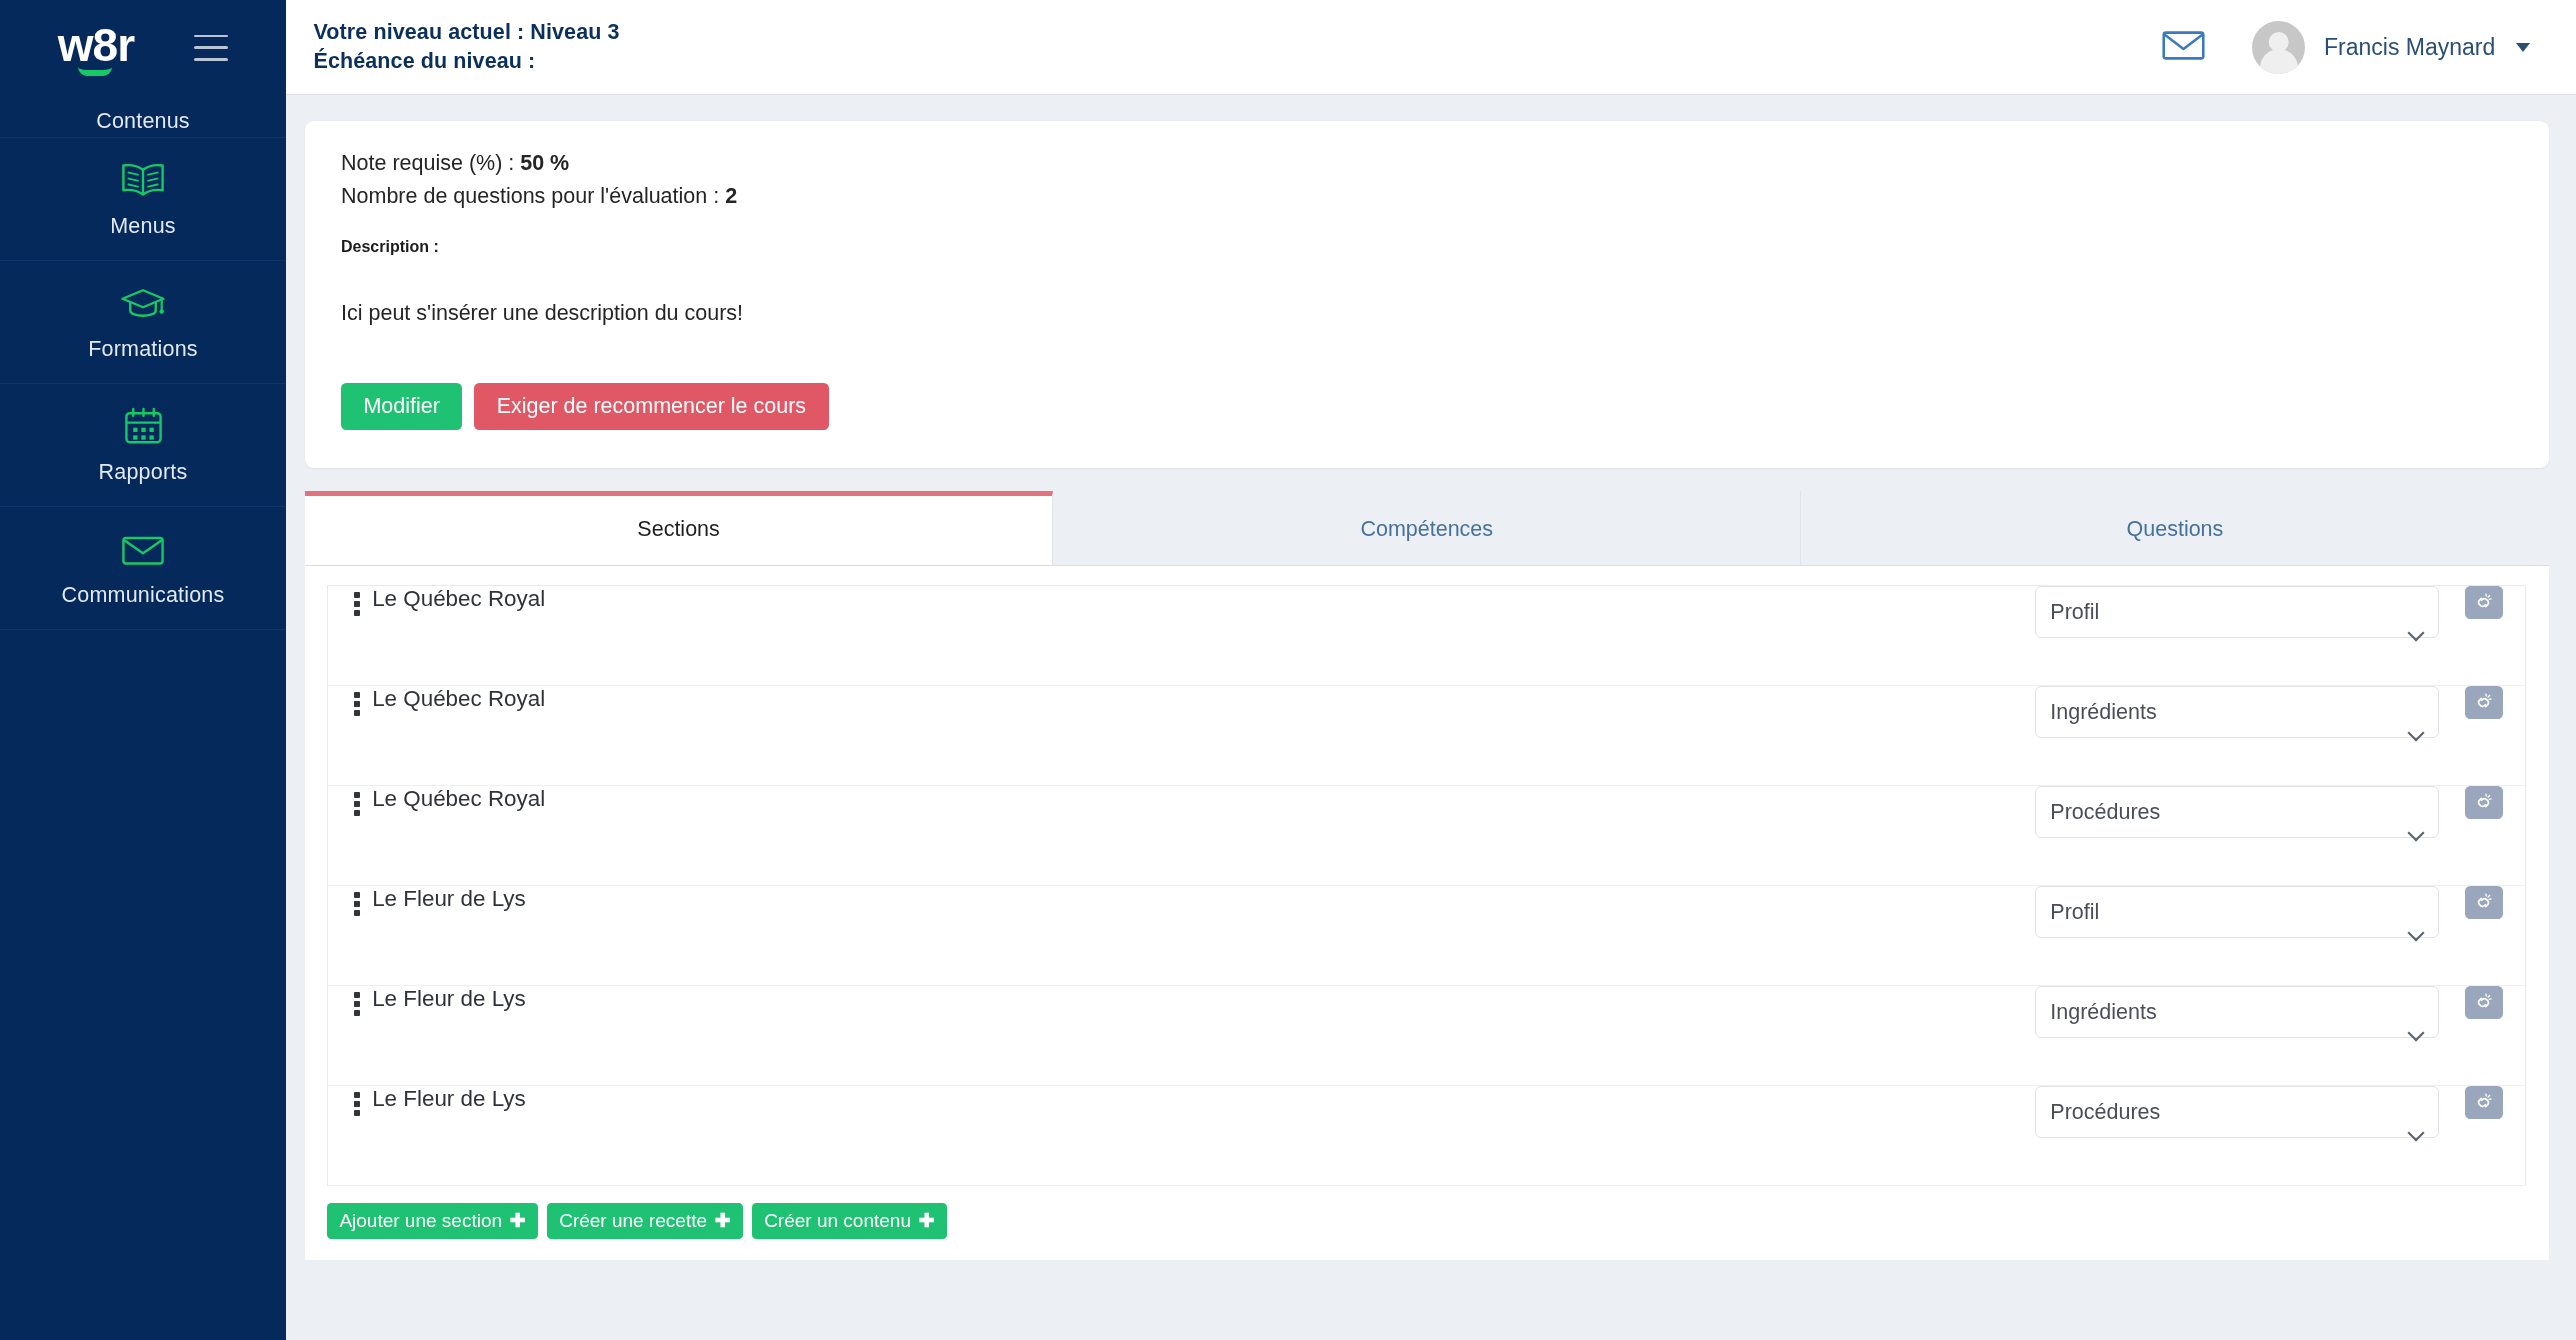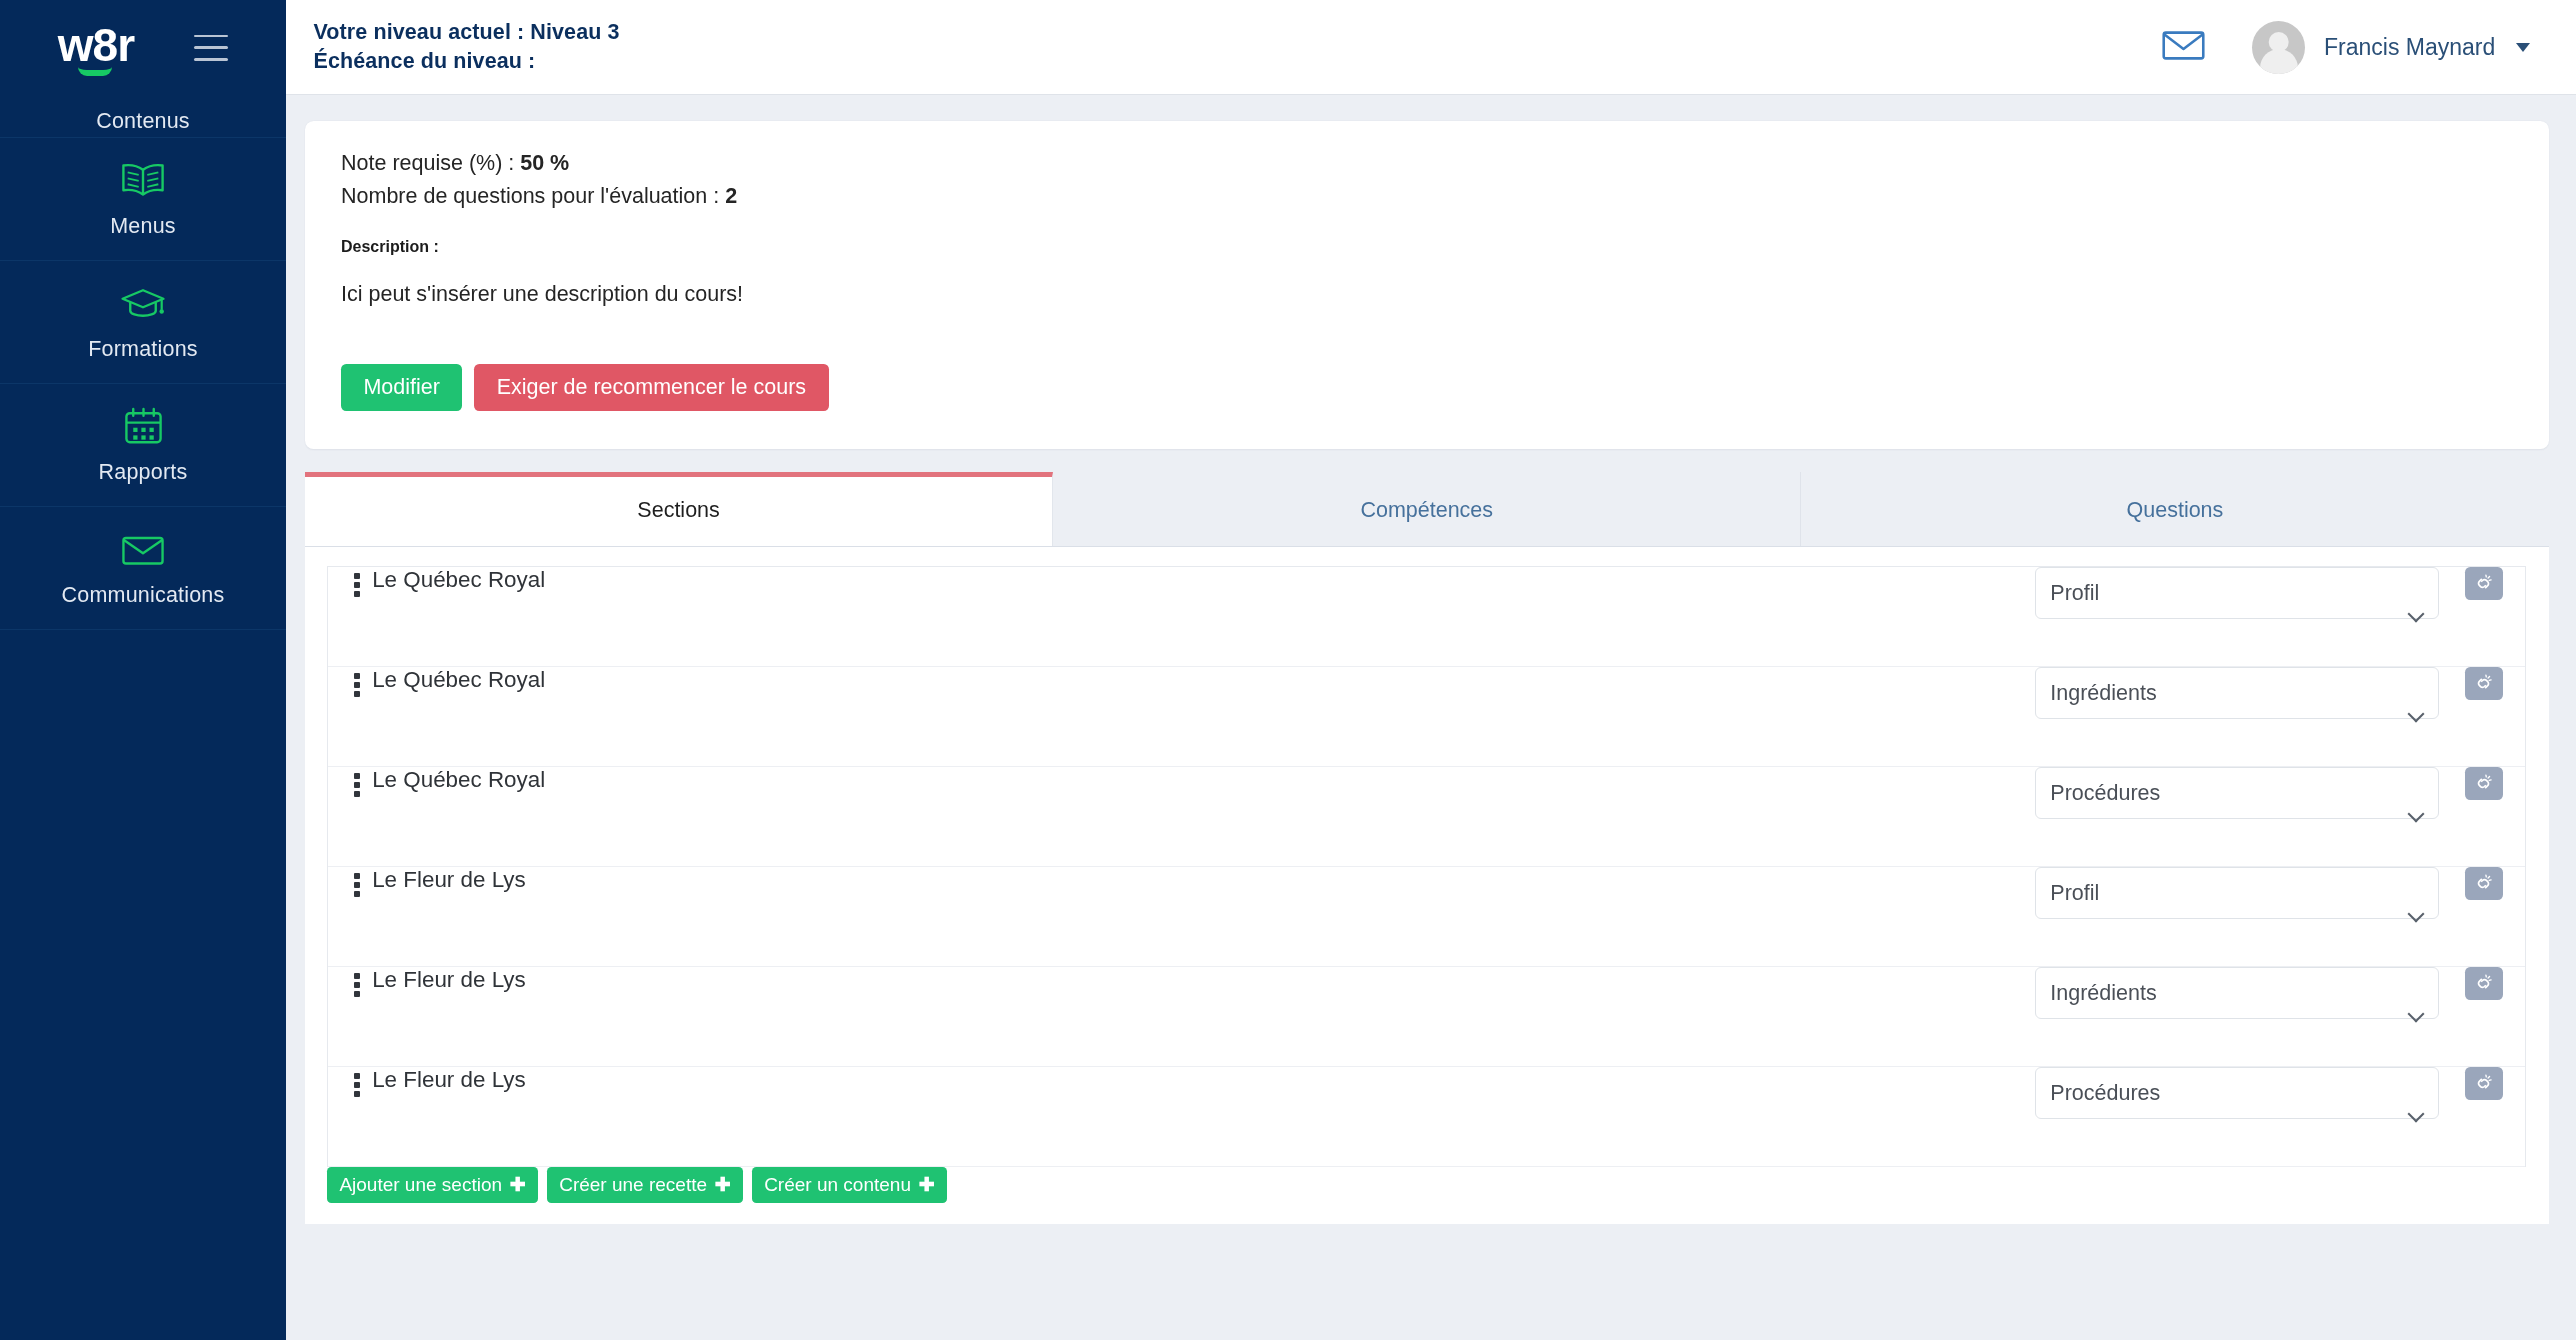--- a/index.html
+++ b/index.html
@@ -209,21 +209,21 @@
   .meta-line b { font-weight: bold; }
   .desc-label {
     font-size: 16px;
     font-weight: bold;
     color: #1c1c1c;
     margin-top: 29px;
   }
   .desc-text {
     font-size: 21.5px;
     color: #252525;
-    margin-top: 26px;
+    margin-top: 45px;
   }
   .btn-row {
     display: flex;
     gap: 12px;
     margin-top: 57px;
   }
   .btn {
     border: none;
     border-radius: 5.2px;
     color: #fff;
@@ -339,20 +339,21 @@
     background: #9aa6bb;
     display: flex;
     align-items: center;
     justify-content: center;
     cursor: pointer;
     flex: 0 0 38px;
   }
   .bottom-actions {
     display: flex;
     gap: 9.5px;
+    margin-top: 17px;
   }
   .mini-btn {
     background: #1fc272;
     border: none;
     border-radius: 4.3px;
     color: #fff;
     font-size: 19px;
     font-family: "Liberation Sans", sans-serif;
     padding: 6.9px 12px;
     display: inline-flex;

